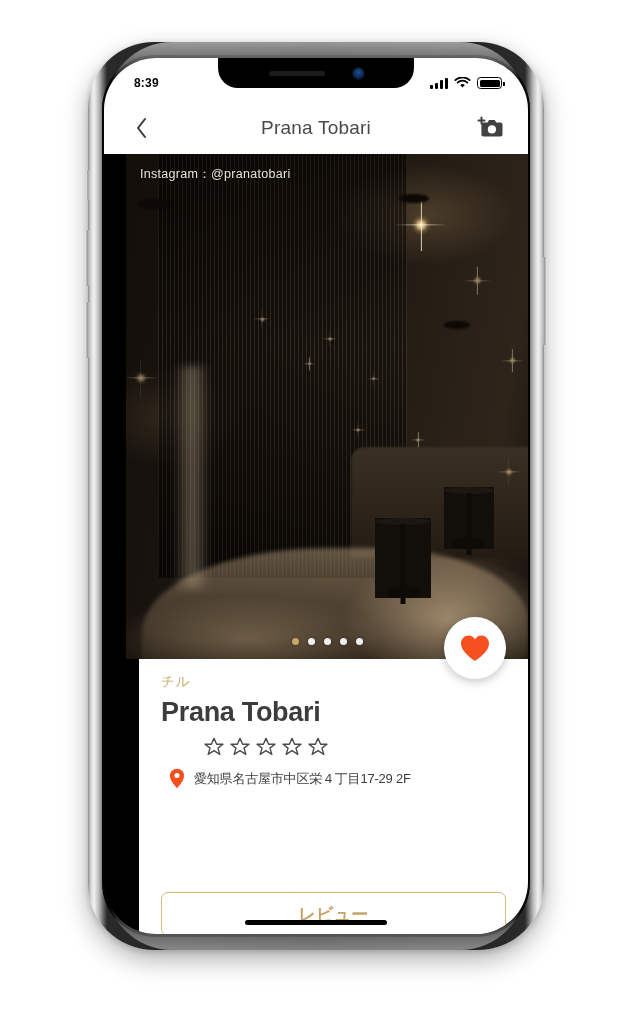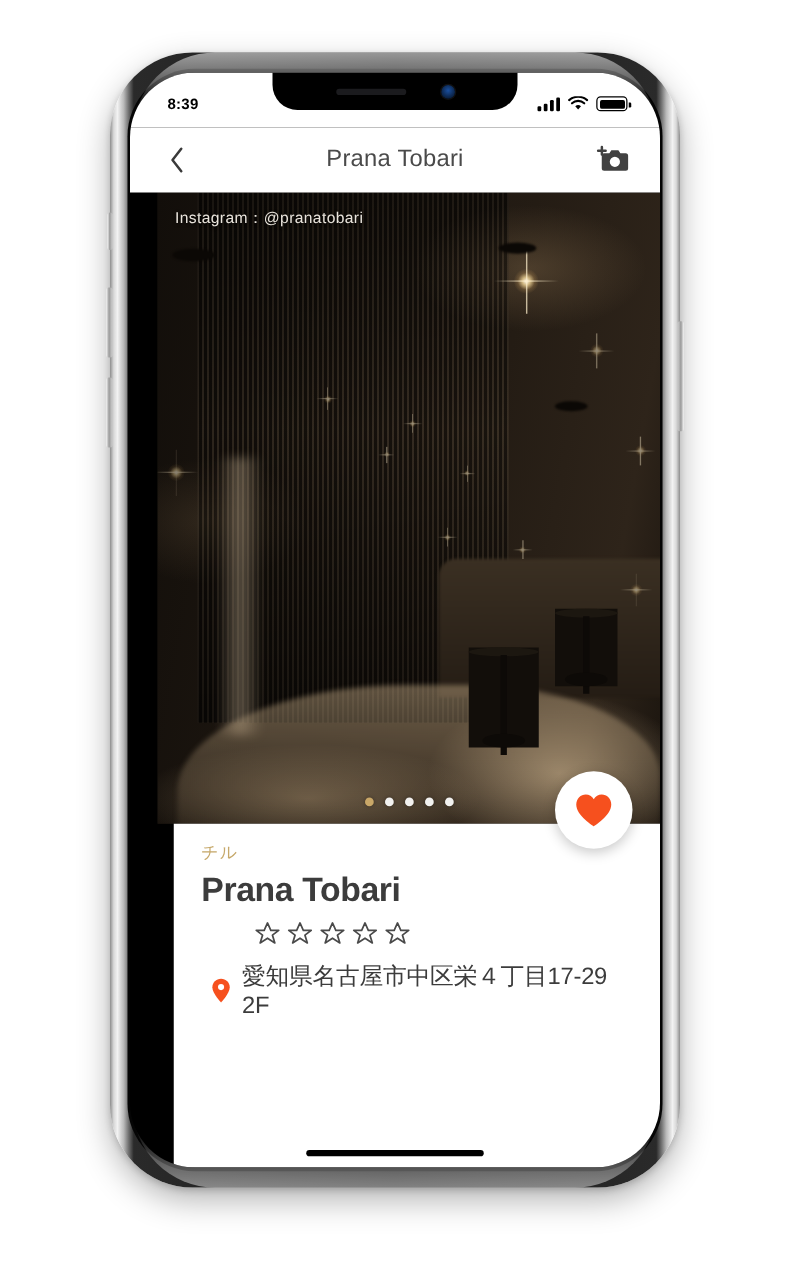--- a/index.html
+++ b/index.html
@@ -279,21 +279,21 @@
   }
   .stars {
     display: flex; gap: 4px; padding-left: 42px; margin-bottom: 10px;
   }
   .stars svg { display: block; cursor: pointer; }
   .address-row {
     display: flex; align-items: center; gap: 9px;
     padding-left: 8px;
   }
   .address-text {
-    font-size: 19px; color: #3c3c3c; letter-spacing: -0.2px;
+    font-size: 13px; color: #3c3c3c; letter-spacing: -0.2px;
   }
 
   
   .actions {
     position: absolute;
     left: 22px; right: 22px; top: 233px;
     display: flex; gap: 12px;
   }
   .btn {
     height: 44px; border-radius: 7px;
@@ -466,18 +466,19 @@
 
       <div class="address-row">
         <svg width="16" height="21" viewBox="0 0 16 21">
           <path d="M8 0.8 C4 0.8 0.9 3.9 0.9 7.8 C0.9 13.0 8 20.2 8 20.2 C8 20.2 15.1 13.0 15.1 7.8 C15.1 3.9 12 0.8 8 0.8 Z" fill="#F6501E"></path>
           <circle cx="8" cy="7.6" r="2.5" fill="#ffffff"></circle>
         </svg>
         <div class="address-text">愛知県名古屋市中区栄４丁目17-29 2F</div>
       </div>
 
       <div class="actions">
+        <div class="btn btn-secondary">レビュー</div>
       </div>
     </div>
 
     <div class="home-indicator"></div>
   </div>
 </div>
 
 </body></html>

